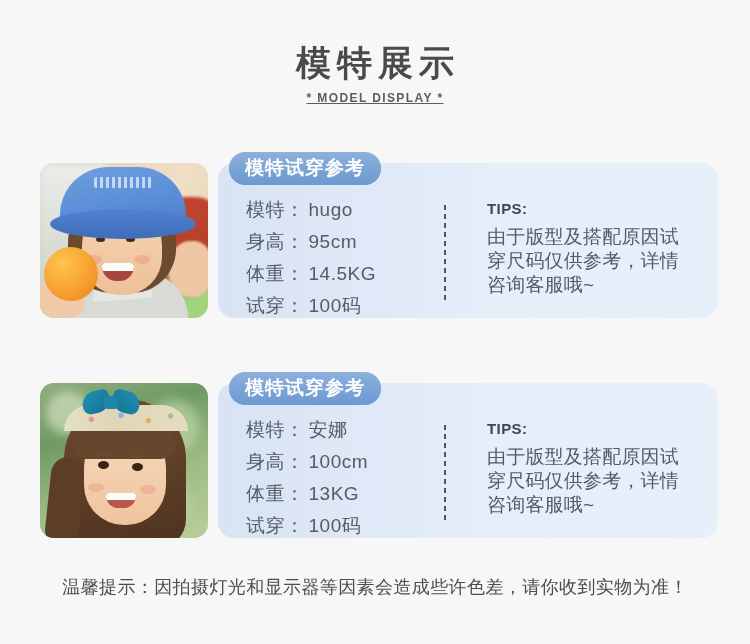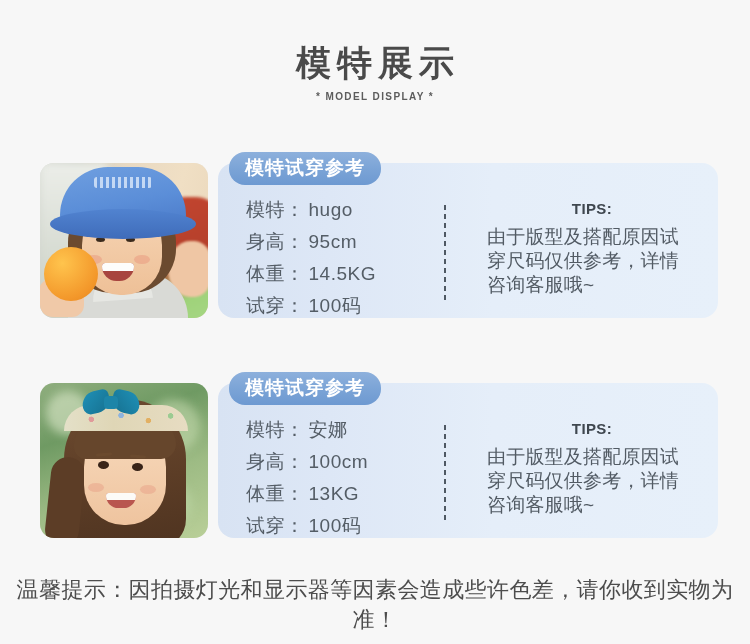--- a/index.html
+++ b/index.html
@@ -17,24 +17,25 @@
   .header-title {
     font-size: 35px;
     font-weight: bold;
     letter-spacing: 6px;
     color: #4a4a4a;
     line-height: 44px;
     text-indent: 6px;
   }
   .header-sub {
     margin-top: 6px;
-    font-size: 10px;
+    font-size: 12px;
     font-weight: bold;
     letter-spacing: 1.4px;
     color: #5c5c5c;
+    text-decoration: underline;
   }
 
   
   .model-block { position: absolute; left: 0; width: 674px; height: 170px; }
   .model-block.first { top: 148px; }
   .model-block.second { top: 368px; }
 
   .card {
     position: absolute;
     left: 218px;
@@ -199,37 +200,36 @@
   }
 
   
   .tips { position: absolute; left: 487px; top: 52px; width: 210px; z-index: 2; }
   .tips-title {
     font-size: 15px;
     font-weight: bold;
     color: #3f474f;
     letter-spacing: .4px;
     margin-bottom: 8px;
-    text-align: center;
   }
   .tips-body {
     font-size: 19px;
     color: #525b64;
     line-height: 24px;
     letter-spacing: .2px;
   }
 
   
   .footer-note {
     position: absolute;
     left: 0;
     top: 575px;
     width: 750px;
     text-align: center;
-    font-size: 22px;
+    font-size: 18px;
     color: #4d4d4d;
     letter-spacing: .4px;
   }
 </style>
 </head>
 <body>
 
 <div class="page">
 
   <div class="header">

